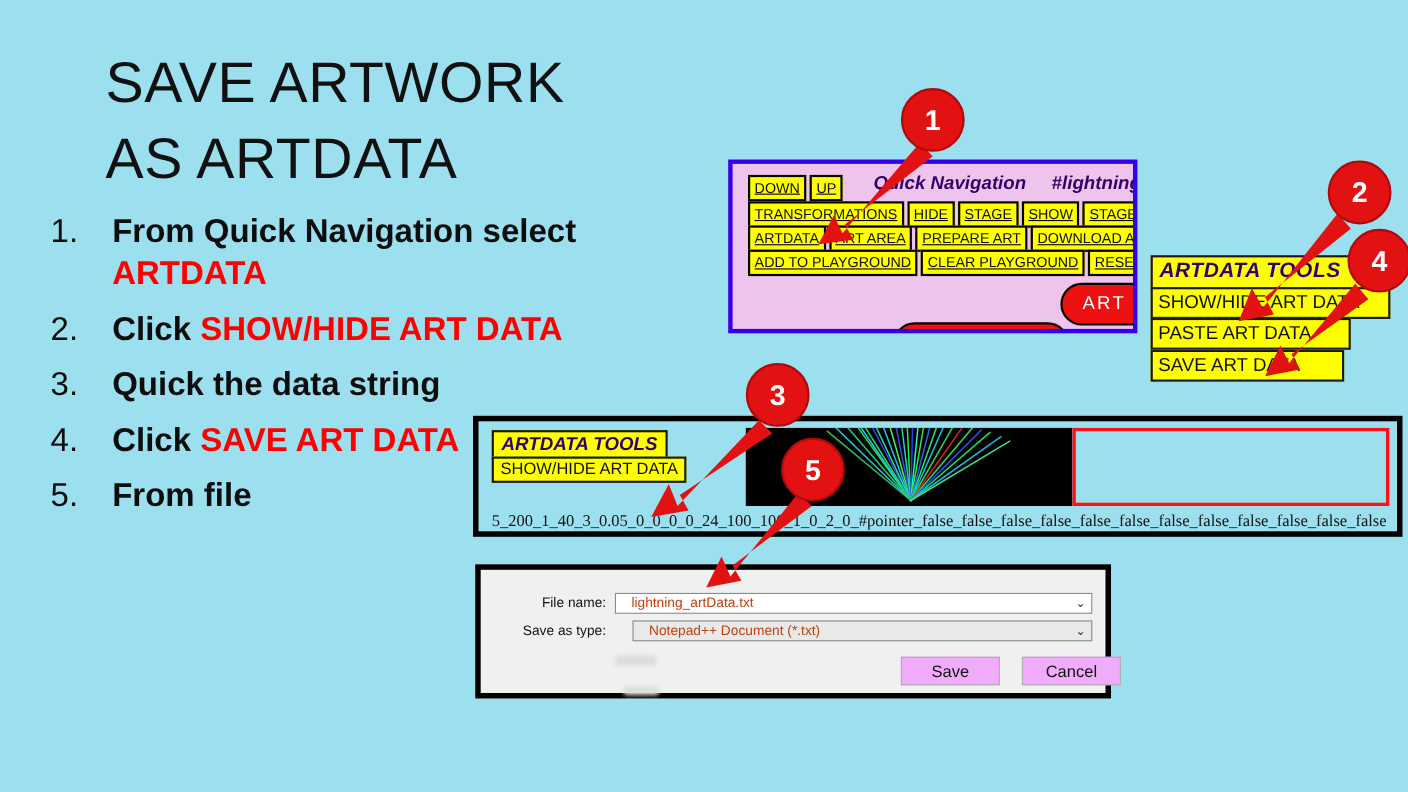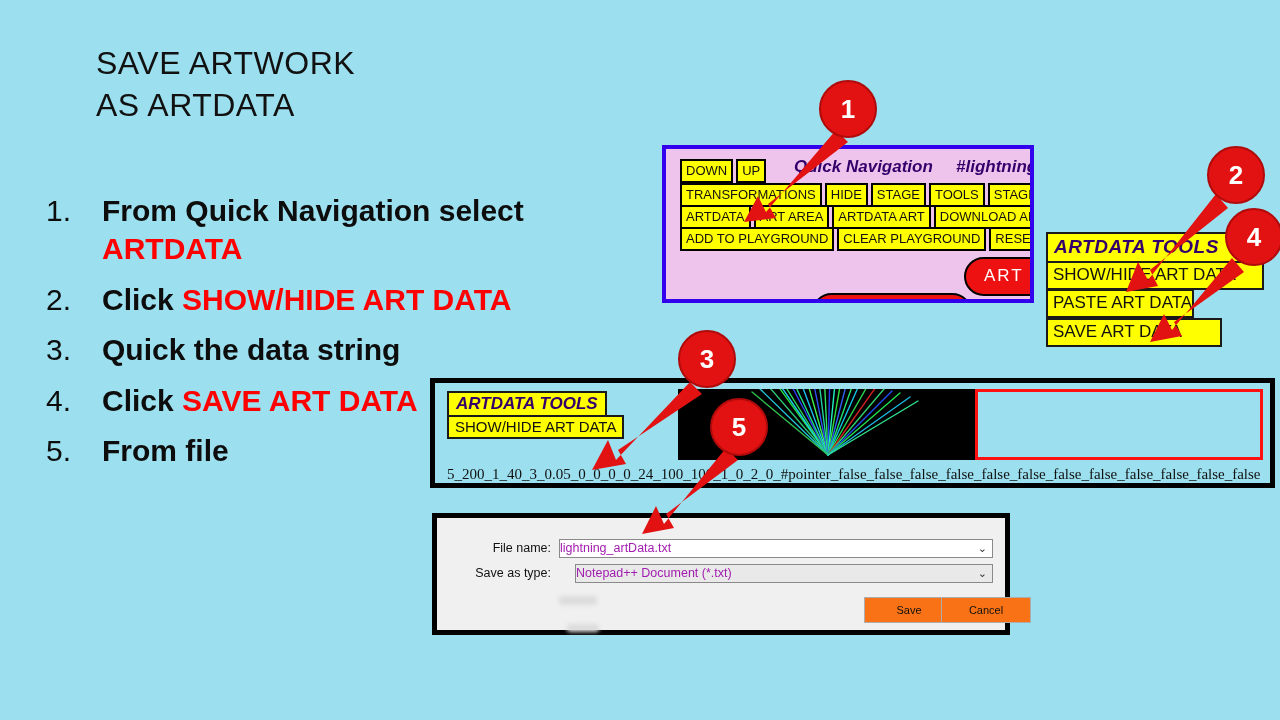--- a/index.html
+++ b/index.html
@@ -13,21 +13,21 @@
     position: relative;
   }
   .slide { position: absolute; inset: 0; }
 
   
   #title {
     position: absolute;
     left: 96px; top: 42px;
     width: 560px;
     color: #111;
-    font-size: 32px;
+    font-size: 52px;
     line-height: 1.32;
     font-weight: 400;
     letter-spacing: .5px;
     white-space: pre-line;
   }
 
   
   #steps {
     position: absolute;
     left: 46px; top: 192px;
@@ -71,20 +71,21 @@
     font-weight: bold;
     font-style: italic;
     color: #33006b;
     white-space: nowrap;
   }
   .qn-row {
     position: absolute;
     display: flex;
     gap: 3px;
     left: 14px;
+    text-decoration: underline;
   }
   .qn-row.r1 { top: 10px; }
   .qn-row.r2 { top: 34px; }
   .qn-row.r3 { top: 56px; }
   .qn-row.r4 { top: 78px; text-align: center; }
   .ybtn {
     background: #ffff00;
     border: 2px solid #000;
     color: #111;
     font-size: 13px;
@@ -124,21 +125,21 @@
     box-sizing: border-box;
   }
   #adtools .hdr {
     left: 8px; top: 4px; width: 214px;
     font-size: 19px; font-weight: bold; font-style: italic;
     color: #33006b;
     padding: 2px 6px 3px;
     letter-spacing: .5px;
   }
   #adtools .b-show { left: 8px; top: 33px; width: 218px; font-size: 17px; color: #111; padding: 2px 5px 3px; }
-  #adtools .b-paste { left: 8px; top: 61px; width: 148px; font-size: 17px; color: #111; padding: 2px 5px 3px; }
+  #adtools .b-paste { left: 8px; top: 61px; width: 182px; font-size: 17px; color: #111; padding: 2px 5px 3px; }
   #adtools .b-save  { left: 8px; top: 90px; width: 176px; font-size: 17px; color: #111; padding: 2px 5px 3px; }
 
   
   #viewer {
     position: absolute;
     left: 430px; top: 378px;
     width: 845px; height: 110px;
     background: #9ce0ef;
     border: 5px solid #000;
     box-sizing: border-box;
@@ -222,22 +223,22 @@
     border: 1px solid #8a8a8a;
     background: #fff;
     display: flex;
     align-items: center;
     position: relative;
     box-sizing: border-box;
   }
   #savedlg .combo.grey { background: #e9e9e9; }
   #savedlg .combo .val {
     font-size: 12.5px;
-    color: #a21caf;
-    padding-left: 0;
+    color: #c2410c;
+    padding-left: 14px;
     white-space: nowrap;
     overflow: hidden;
   }
   #savedlg .chev {
     position: absolute;
     right: 5px; top: 0; bottom: 0;
     display: flex; align-items: center;
     font-size: 11px; color: #333;
   }
   #savedlg .ghost {
@@ -245,31 +246,30 @@
     background: #dcdcdc;
     border-radius: 3px;
     filter: blur(2px);
   }
   #savedlg .g1 { left: 122px; top: 78px; width: 38px; height: 9px; }
   #savedlg .g2 { left: 130px; top: 106px; width: 32px; height: 8px; }
   #savedlg .btn {
     position: absolute;
     width: 88px; height: 24px;
     border: 1px solid #adadad;
-    background: #f97316;
-    font-size: 11px;
+    background: #f0abfc;
+    font-size: 15px;
     color: #111;
     display: flex;
     align-items: center;
     justify-content: center;
     font-family: "Liberation Sans", sans-serif;
-    margin-left: 45px;
   }
   #savedlg .btn-save { left: 382px; top: 79px; }
-  #savedlg .btn-cancel { left: 459px; top: 79px; }
+  #savedlg .btn-cancel { left: 492px; top: 79px; }
 
   
   .badge {
     position: absolute;
     border-radius: 50%;
     background: #e21212;
     border: 2px solid #b00a0a;
     color: #fff;
     display: flex;
     align-items: center;
@@ -329,29 +329,29 @@
 
     <div class="qn-row r1">
       <span class="ybtn">DOWN</span>
       <span class="ybtn">UP</span>
     </div>
 
     <div class="qn-row r2">
       <span class="ybtn">TRANSFORMATIONS</span>
       <span class="ybtn">HIDE</span>
       <span class="ybtn">STAGE</span>
-      <span class="ybtn">TOOLS</span>
+      <span class="ybtn">SHOW</span>
       <span class="ybtn">STAGE</span>
 
     </div>
 
     <div class="qn-row r3">
       <span class="ybtn">ARTDATA</span>
       <span class="ybtn">ART AREA</span>
-      <span class="ybtn">ARTDATA ART</span>
+      <span class="ybtn">PREPARE ART</span>
       <span class="ybtn">DOWNLOAD ART</span>
     </div>
 
     <div class="qn-row r4">
       <span class="ybtn">ADD TO PLAYGROUND</span>
       <span class="ybtn">CLEAR PLAYGROUND</span>
       <span class="ybtn">RESET</span>
     </div>
 
     <div class="redbtn b1">SHAPE NEW</div>

